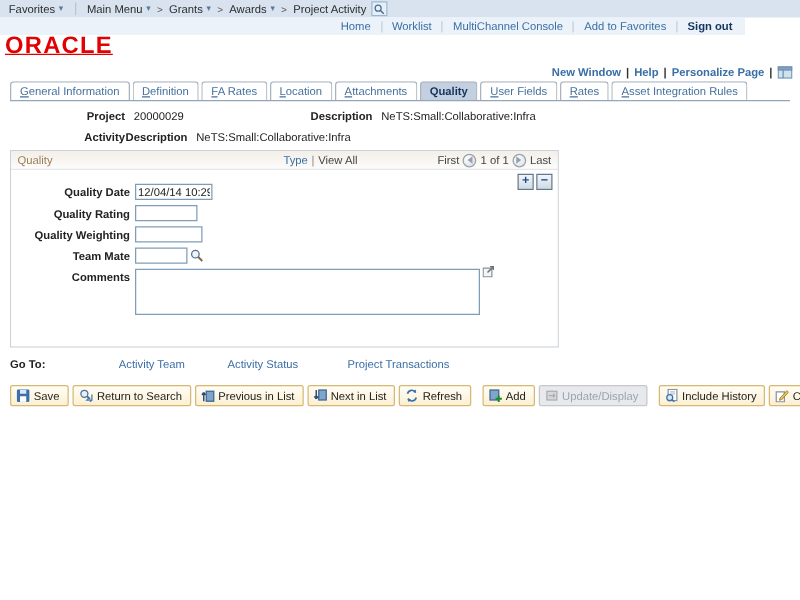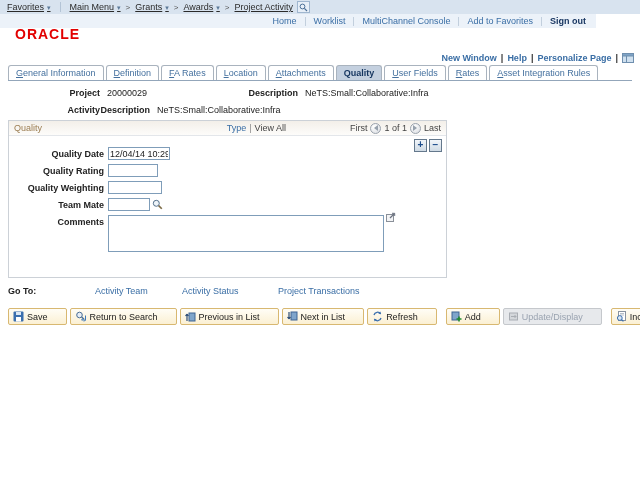--- a/index.html
+++ b/index.html
@@ -6,40 +6,40 @@
   html,body { margin:0; padding:0; }
   body {
     width:640px; height:480px; position:relative; overflow:hidden;
     background:#ffffff; font-family:"Liberation Sans", sans-serif; font-size:9px; color:#222;
   }
   
   .crumb-bar {
     position:absolute; top:0; left:0; width:640px; height:14px;
     background:#d8e3ef; display:flex; align-items:center; padding-left:7px;
   }
-  .crumb-item { display:flex; align-items:center; gap:3px; color:#2b2b2b; cursor:default;text-decoration:underline; }
+  .crumb-item { display:flex; align-items:center; gap:3px; color:#2b2b2b; cursor:default; }
   .caret { font-size:7px; color:#5c7a99; line-height:1; }
   .crumb-divider { width:1px; height:10px; background:#b4c4d6; margin:0 9px; }
   .crumb-gt { margin:0 5px; color:#555; font-size:8px; }
   .crumb-search {
     width:13px; height:12px; margin-left:4px; background:#e6eef7;
     border:1px solid #9fb6cf; display:flex; align-items:center; justify-content:center;
   }
   
   .util-bar {
     position:absolute; top:14px; left:0; width:596px; height:14px;
     background:#ecf2f9; display:flex; align-items:center; justify-content:flex-end; padding-right:10px;
   }
   .util-link { color:#3a6ea5; margin:0 8px; cursor:pointer; }
   .util-sep { width:1px; height:9px; background:#c2cfdd; }
   .signout { color:#15335f; font-weight:bold; margin-left:8px; cursor:pointer; }
   
   .logo {
-    position:absolute; top:26px; left:15px; font-size:14px; font-weight:bold;
-    color:#e20000; letter-spacing:1px;
+    position:absolute; top:26px; left:4px; font-size:19px; font-weight:bold;
+    color:#e20000; letter-spacing:1px;text-decoration:underline;
   }
   
   .page-links {
     position:absolute; top:53px; right:6px; display:flex; align-items:center;
     font-weight:bold;
   }
   .plink { color:#3a6ea5; cursor:pointer; }
   .psep { color:#333; margin:0 4px; }
   
   .tabs {
@@ -102,21 +102,21 @@
   }
   .expand-icon { margin-left:2px; margin-top:-3px; cursor:pointer; display:flex; }
   
   .goto { position:absolute; top:286px; left:8px; width:440px; height:12px; }
   .goto-label { position:absolute; left:0; font-weight:bold; }
   .goto-link { position:absolute; color:#3a6ea5; cursor:pointer; }
   .gl-0 { left:87px; } .gl-1 { left:174px; } .gl-2 { left:270px; }
   
   .toolbar { position:absolute; top:308px; left:8px; display:flex; align-items:center; }
   .tbtn {
-    display:flex; align-items:center; gap:3px; height:17px; padding:0 18px 0 4px;
+    display:flex; align-items:center; gap:3px; height:17px; padding:0 6px 0 4px;
     background:linear-gradient(180deg,#fffdf6,#fbf0d3); border:1px solid #d8b871;
     border-radius:2px; color:#222; margin-right:3px; white-space:nowrap; cursor:pointer;
   }
   .tbtn-disabled {
     background:#e7e9ec; border-color:#c5c8cc; color:#9aa3b0; cursor:default;
   }
   .tgap { width:6px; }
   svg { display:block; }
 </style>
 </head>

